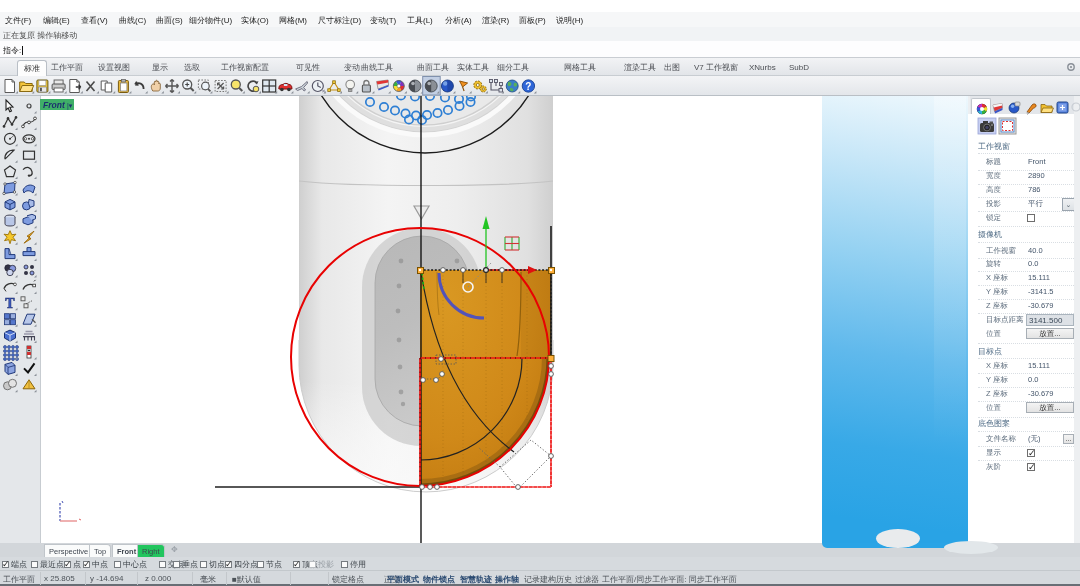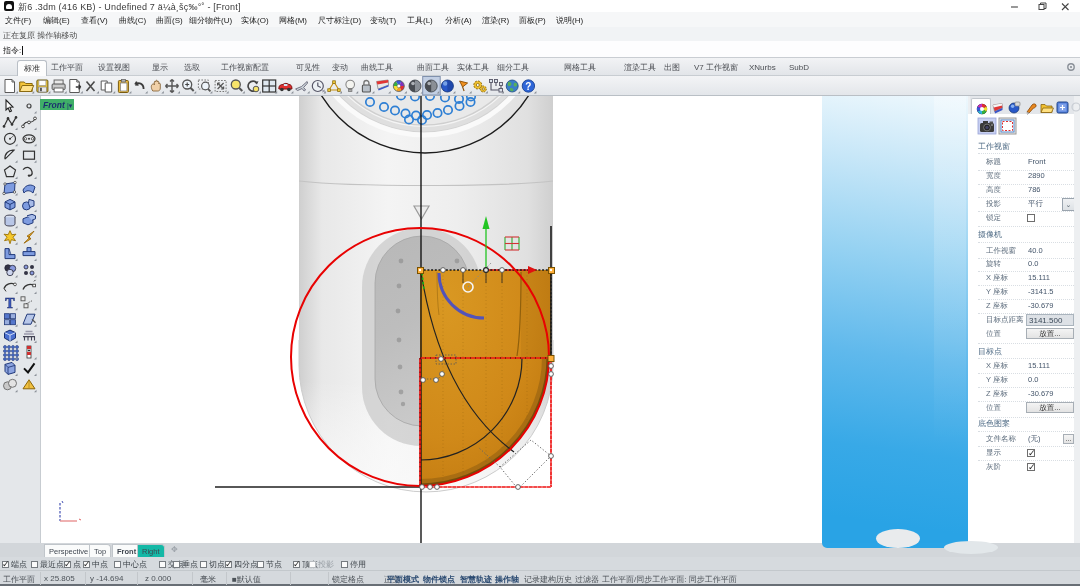--- a/index.html
+++ b/index.html
@@ -54,30 +54,20 @@
 .cb { display:inline-block; width:7px; height:7px; border:1px solid #767b80; background:#fbfbfb; vertical-align:-1px; margin-right:2px; position:relative; }
 .cb.on:after { content:"✓"; position:absolute; left:-1px; top:-3px; font-size:9px; color:#222; }
 #statusbar { position:absolute; left:0; top:570px; width:1080px; height:16px; background:#d5d9dd; border-top:1px solid #c3c8cc; border-bottom:2px solid #686e75; font-size:8px; color:#4c5258; }
 #statusbar > span { position:absolute; top:3px; white-space:nowrap; }
 #statusbar .bold { color:#27476f; font-weight:bold; }
 .vsep { position:absolute; top:1px; height:13px; border-left:1px solid #c3c7cb; }
 </style>
 </head>
 <body>
 <div id="app">
-  <div id="titlebar">
-    <div class="appicon"></div>
-    <span class="ttext">新6 .3dm (416 KB) - Undefined 7 ä¼à¸šç‰°˚ - [Front]</span>
-    <svg class="winbtns" style="right:auto;left:1000px;top:0;width:80px;height:14px" viewBox="0 0 80 14">
-        <line x1="11" y1="7" x2="18" y2="7" stroke="#444" stroke-width="1.1"></line>
-        <rect x="39" y="4.5" width="5" height="5" fill="none" stroke="#444" stroke-width="1"></rect>
-        <path d="M40.5,4.5 L40.5,3 L46,3 L46,8.5 L44,8.5" fill="none" stroke="#444" stroke-width="1"></path>
-        <path d="M62,3.5 L68.5,10 M68.5,3.5 L62,10" stroke="#444" stroke-width="1.1"></path>
-      </svg>
-  </div>
   <div id="menubar">
     <span style="left:5px">文件(F)</span>
       <span style="left:43px">编辑(E)</span>
       <span style="left:81px">查看(V)</span>
       <span style="left:119px">曲线(C)</span>
       <span style="left:156px">曲面(S)</span>
       <span style="left:189px">细分物件(U)</span>
       <span style="left:241px">实体(O)</span>
       <span style="left:279px">网格(M)</span>
       <span style="left:318px">尺寸标注(D)</span>
@@ -94,21 +84,21 @@
     <div class="l2">指令:<span class="cursor"></span></div>
   </div>
   <div id="tabrow">
     <span class="tab active" style="left:17px">标准</span>
     <span class="tab" style="left:45px">工作平面</span>
     <span class="tab" style="left:92px">设置视图</span>
     <span class="tab" style="left:146px">显示</span>
     <span class="tab" style="left:178px">选取</span>
     <span class="tab" style="left:215px">工作视窗配置</span>
     <span class="tab" style="left:290px">可见性</span>
-    <span class="tab" style="left:326px">变动</span>
+    <span class="tab" style="left:338px">变动</span>
     <span class="tab" style="left:355px">曲线工具</span>
     <span class="tab" style="left:411px">曲面工具</span>
     <span class="tab" style="left:451px">实体工具</span>
     <span class="tab" style="left:491px">细分工具</span>
     <span class="tab" style="left:558px">网格工具</span>
     <span class="tab" style="left:618px">渲染工具</span>
     <span class="tab" style="left:658px">出图</span>
     <span class="tab" style="left:688px">V7 工作视窗</span>
     <span class="tab" style="left:743px">XNurbs</span>
     <span class="tab" style="left:783px">SubD</span>
@@ -842,21 +832,21 @@
       <div class="psep" style="top:346px"></div>
       <div class="plabel" style="top:348px">灰阶</div>
       <div class="pcheck on" style="top:349px"></div>
     </div>
   <div style="position:absolute;left:1074px;top:96px;width:6px;height:447px;background:#edeff1"></div>
   <div id="panel2"></div>
   <div id="vptabs">
     <span class="vtab" style="left:44px">Perspective</span>
     <span class="vtab" style="left:89px">Top</span>
     <span class="vtab" style="left:112px;font-weight:bold">Front</span>
-    <span class="vtab" style="left:137px;background:#14b8a6">Right</span>
+    <span class="vtab" style="left:137px;background:#22c55e">Right</span>
     <span style="position:absolute;left:171px;top:2px;color:#9ba1a8;font-size:8px">✥</span>
   </div>
   <div id="osnap">
     <span style="left:2px"><span class="cb on"></span>端点</span>
     <span style="left:31px"><span class="cb"></span>最近点</span>
     <span style="left:64px"><span class="cb on"></span>点</span>
     <span style="left:83px"><span class="cb on"></span>中点</span>
     <span style="left:114px"><span class="cb"></span>中心点</span>
     <span style="left:159px"><span class="cb"></span>交点</span>
     <span style="left:173px"><span class="cb"></span>垂点</span>

